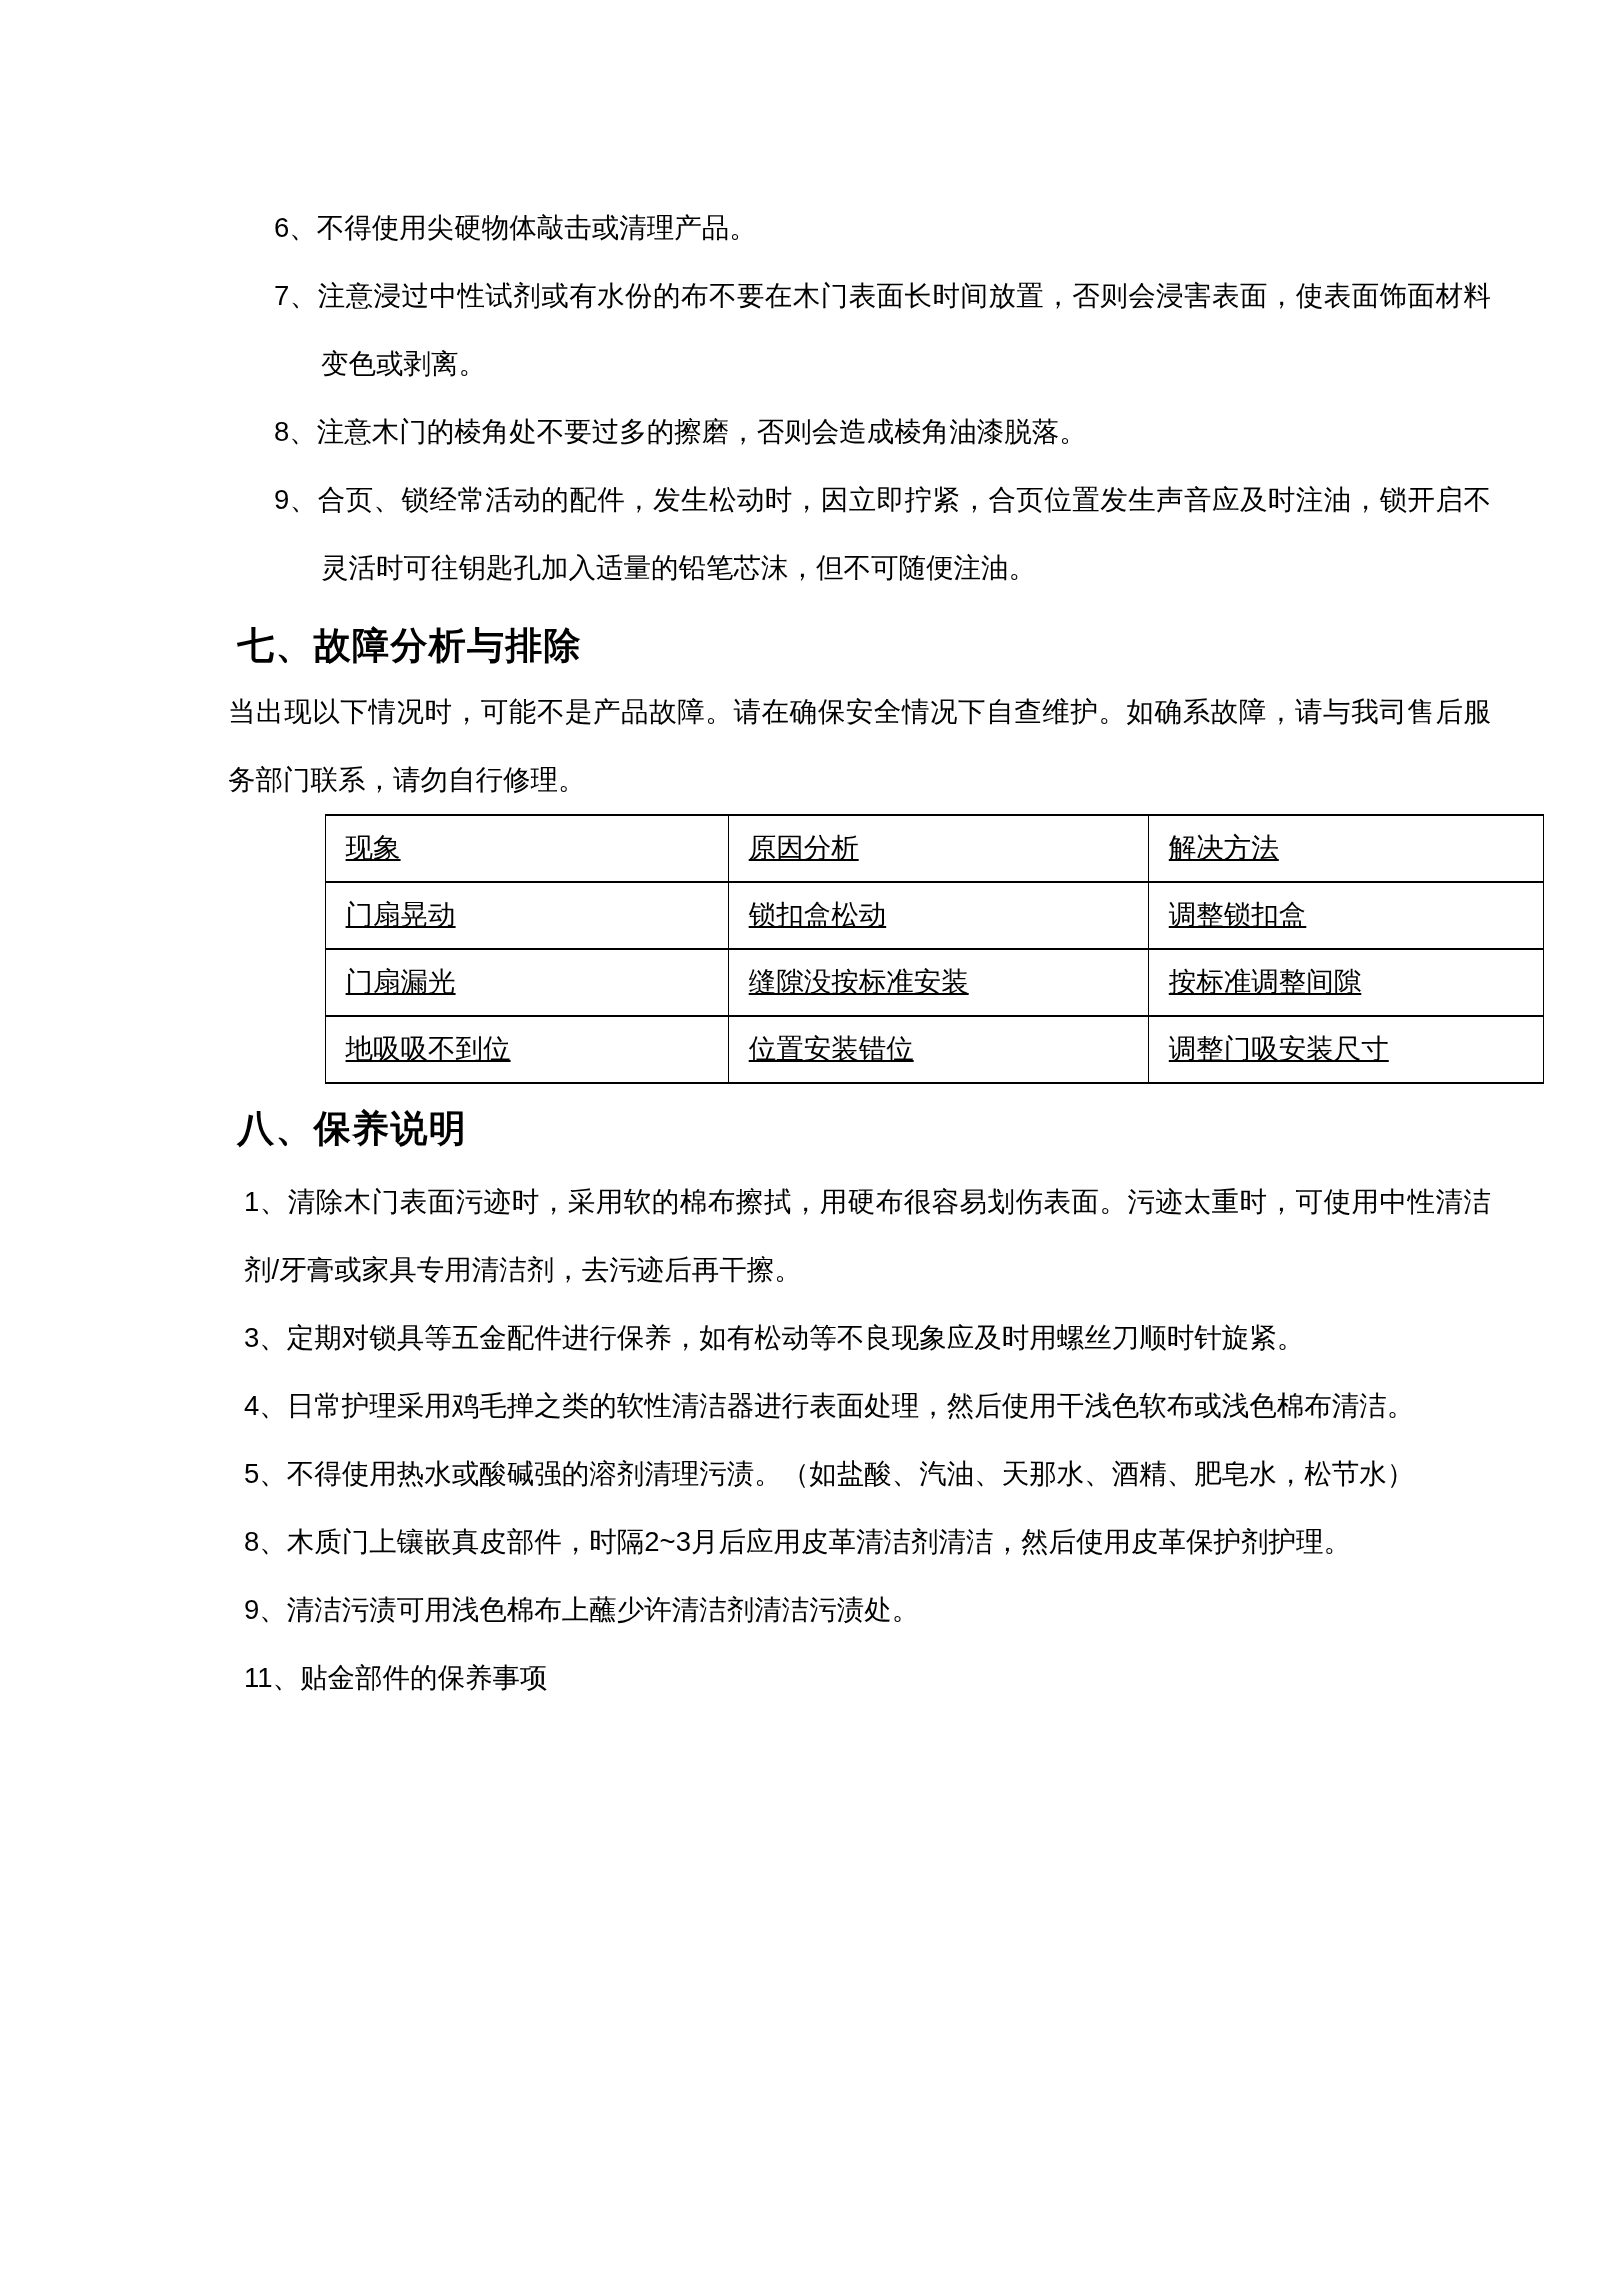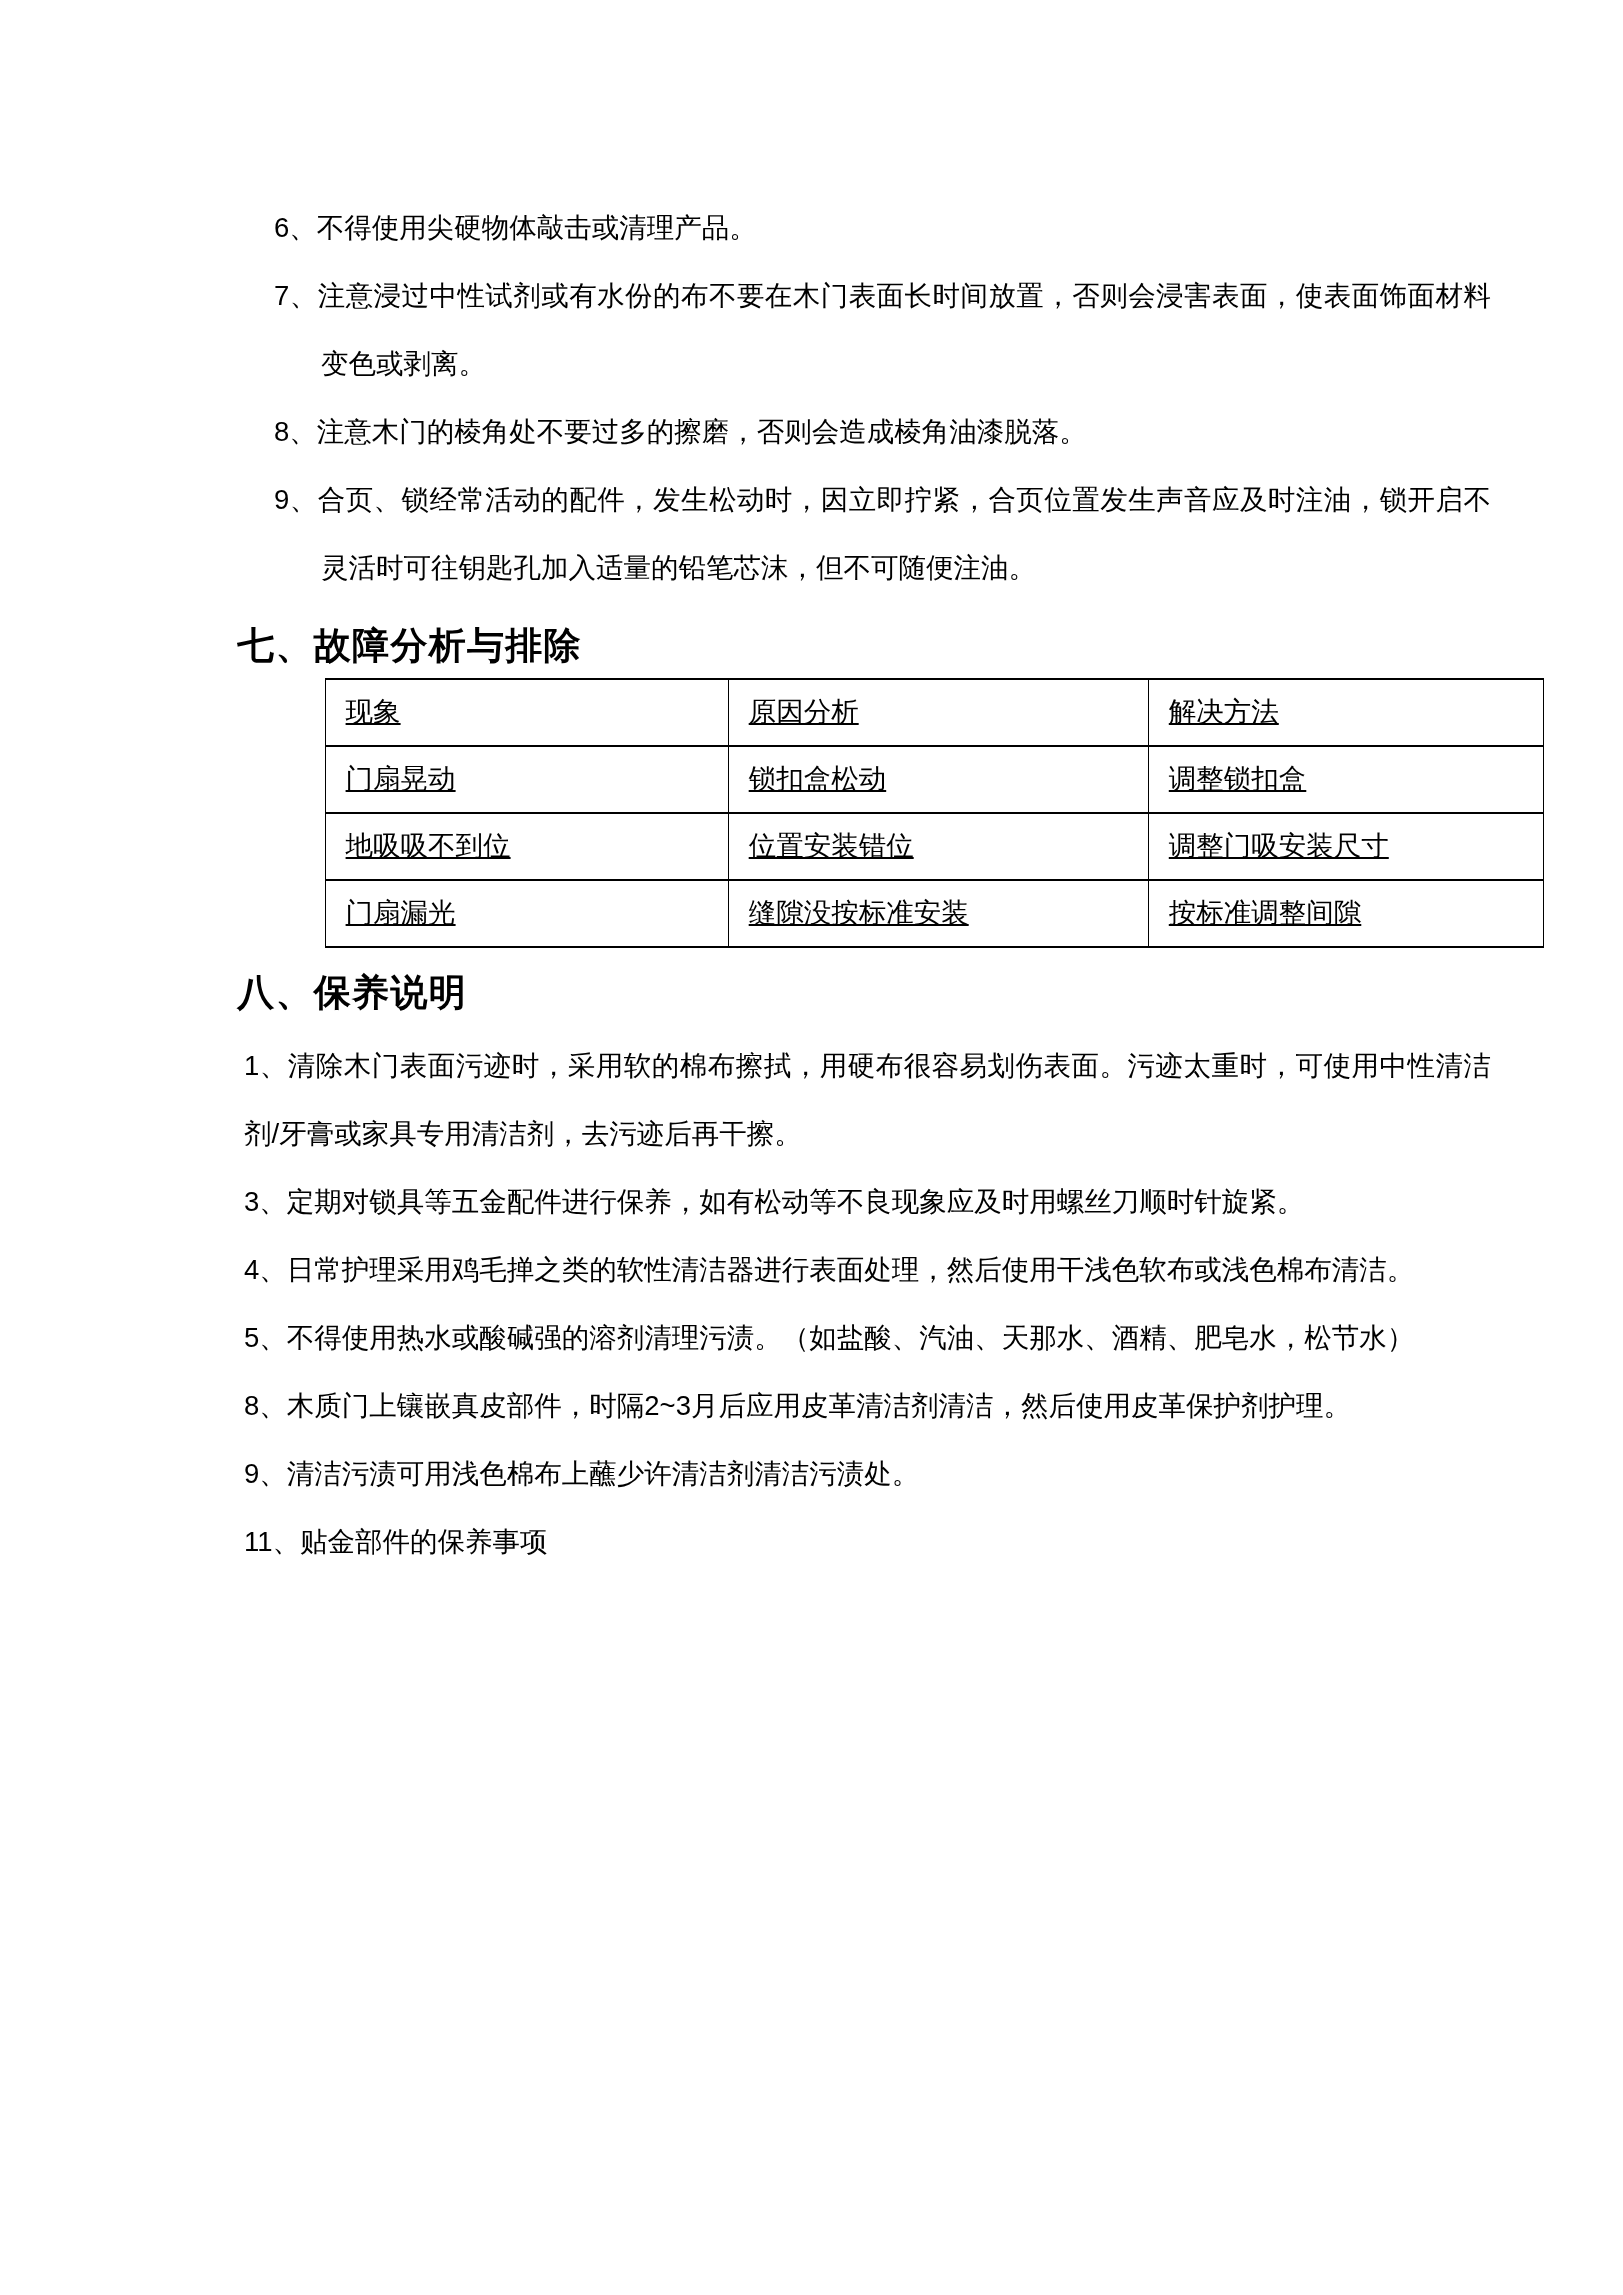--- a/index.html
+++ b/index.html
@@ -89,42 +89,43 @@
   <div class="content">
 
     <div>
       <div class="u-item"><span>6、</span><span>不得使用尖硬物体敲击或清理产品。</span></div>
       <div class="u-item"><span>7、</span><span>注意浸过中性试剂或有水份的布不要在木门表面长时间放置，否则会浸害表面，使表面饰面材料变色或剥离。</span></div>
       <div class="u-item"><span>8、</span><span>注意木门的棱角处不要过多的擦磨，否则会造成棱角油漆脱落。</span></div>
       <div class="u-item"><span>9、</span><span>合页、锁经常活动的配件，发生松动时，因立即拧紧，合页位置发生声音应及时注油，锁开启不灵活时可往钥匙孔加入适量的铅笔芯沫，但不可随便注油。</span></div>
     </div>
 
     <div class="section-heading">七、故障分析与排除</div>
+    <div class="intro">当出现以下情况时，可能不是产品故障。请在确保安全情况下自查维护。如确系故障，请与我司售后服务部门联系，请勿自行修理。</div>
 
     <table class="fault-table">
       <tbody>
           <tr>
         <td class="col1">现象</td>
         <td class="col2">原因分析</td>
         <td class="col3">解决方法</td>
       </tr>
       <tr>
         <td>门扇晃动</td>
         <td>锁扣盒松动</td>
         <td>调整锁扣盒</td>
       </tr>
       <tr>
+        <td>门扇漏光</td>
+        <td>缝隙没按标准安装</td>
+        <td>按标准调整间隙</td>
+      </tr>
+      <tr>
         <td>地吸吸不到位</td>
         <td>位置安装错位</td>
         <td>调整门吸安装尺寸</td>
-      </tr>
-      <tr>
-        <td>门扇漏光</td>
-        <td>缝隙没按标准安装</td>
-        <td>按标准调整间隙</td>
       </tr>
     </tbody>
       </table>
 
     <div class="section-heading second">八、保养说明</div>
 
     <div>
       <div class="m-item"><span>1、</span><span>清除木门表面污迹时，采用软的棉布擦拭，用硬布很容易划伤表面。污迹太重时，可使用中性清洁剂/牙膏或家具专用清洁剂，去污迹后再干擦。</span></div>
       <div class="m-item"><span>3、</span><span>定期对锁具等五金配件进行保养，如有松动等不良现象应及时用螺丝刀顺时针旋紧。</span></div>
       <div class="m-item"><span>4、</span><span>日常护理采用鸡毛掸之类的软性清洁器进行表面处理，然后使用干浅色软布或浅色棉布清洁。</span></div>

